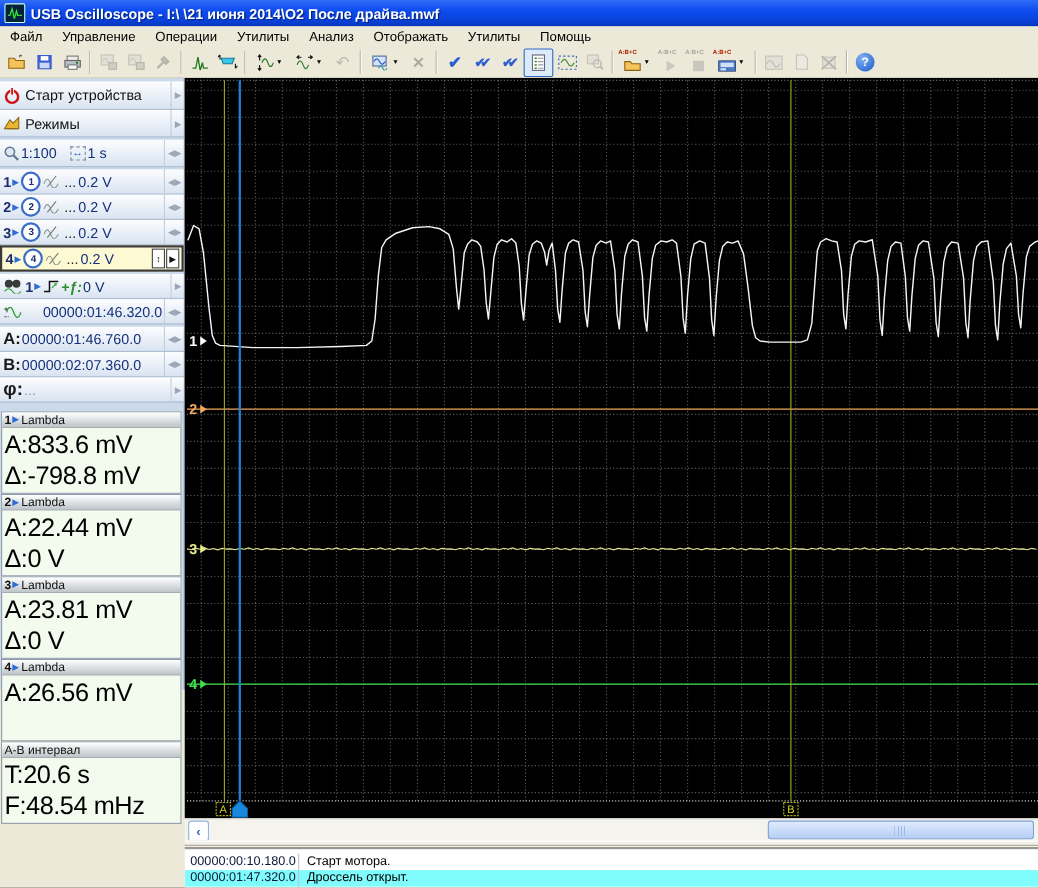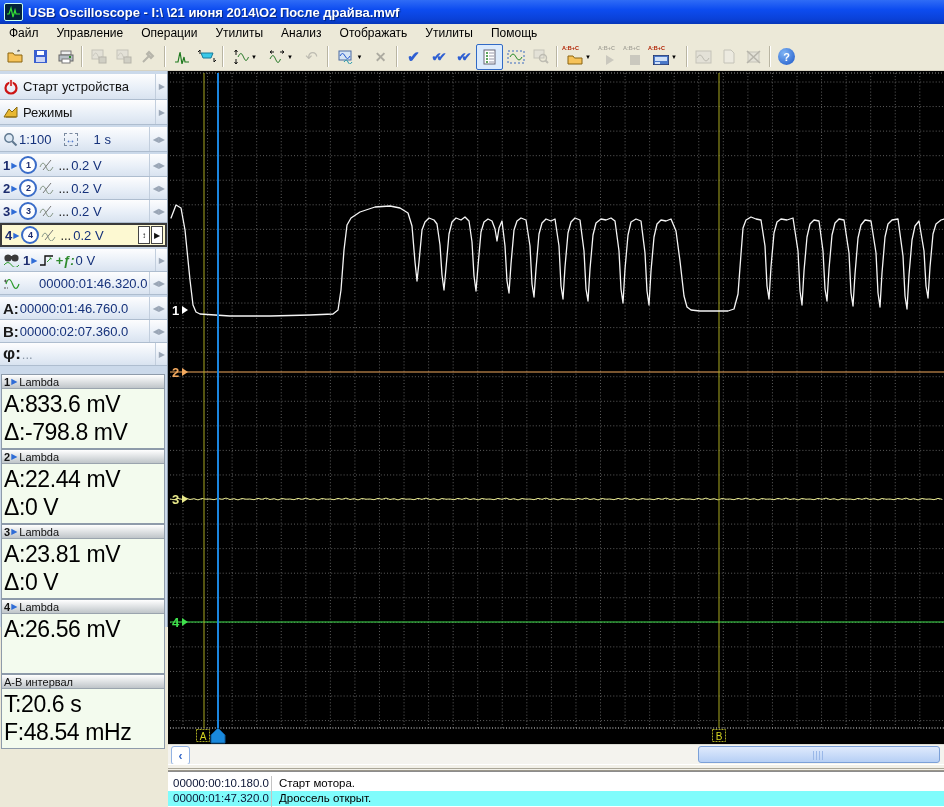--- a/index.html
+++ b/index.html
@@ -301,21 +301,21 @@
       <span class="arrows">▶</span>
     </div>
     <div class="gapline"></div>
     <div class="srow med">
       <svg class="icon" width="15" height="15" viewBox="0 0 15 15">
           <circle cx="6" cy="6" r="4.2" fill="#dce8f4" stroke="#5f7890" stroke-width="1.4"></circle>
           <line x1="9.2" y1="9.2" x2="13.5" y2="13.5" stroke="#5f7890" stroke-width="2"></line>
         </svg>
       <span class="rowlab navy" style="margin-left:1px">1:100</span>
       <span style="margin-left:12px;border:1px dashed #7a8aa0;color:#2f5fc0;font-size:10px;padding:0 1px;">↔</span>
-      <span class="rowlab navy" style="margin-left:16px">1 s</span>
+      <span class="rowlab navy" style="margin-left:2px">1 s</span>
       <span class="arrows">◀▶</span>
     </div>
     <div class="gapline"></div>
 
     <div class="srow">
       <span class="chnumlab">1</span>
         <span class="miniarrow">▶</span>
       <span class="chcircle">1</span>
       <svg class="icon" width="15" height="12" viewBox="0 0 15 12">
           <path d="M1 8q3-8 6 0t7 0" stroke="#8a9a8a" fill="none"></path>

